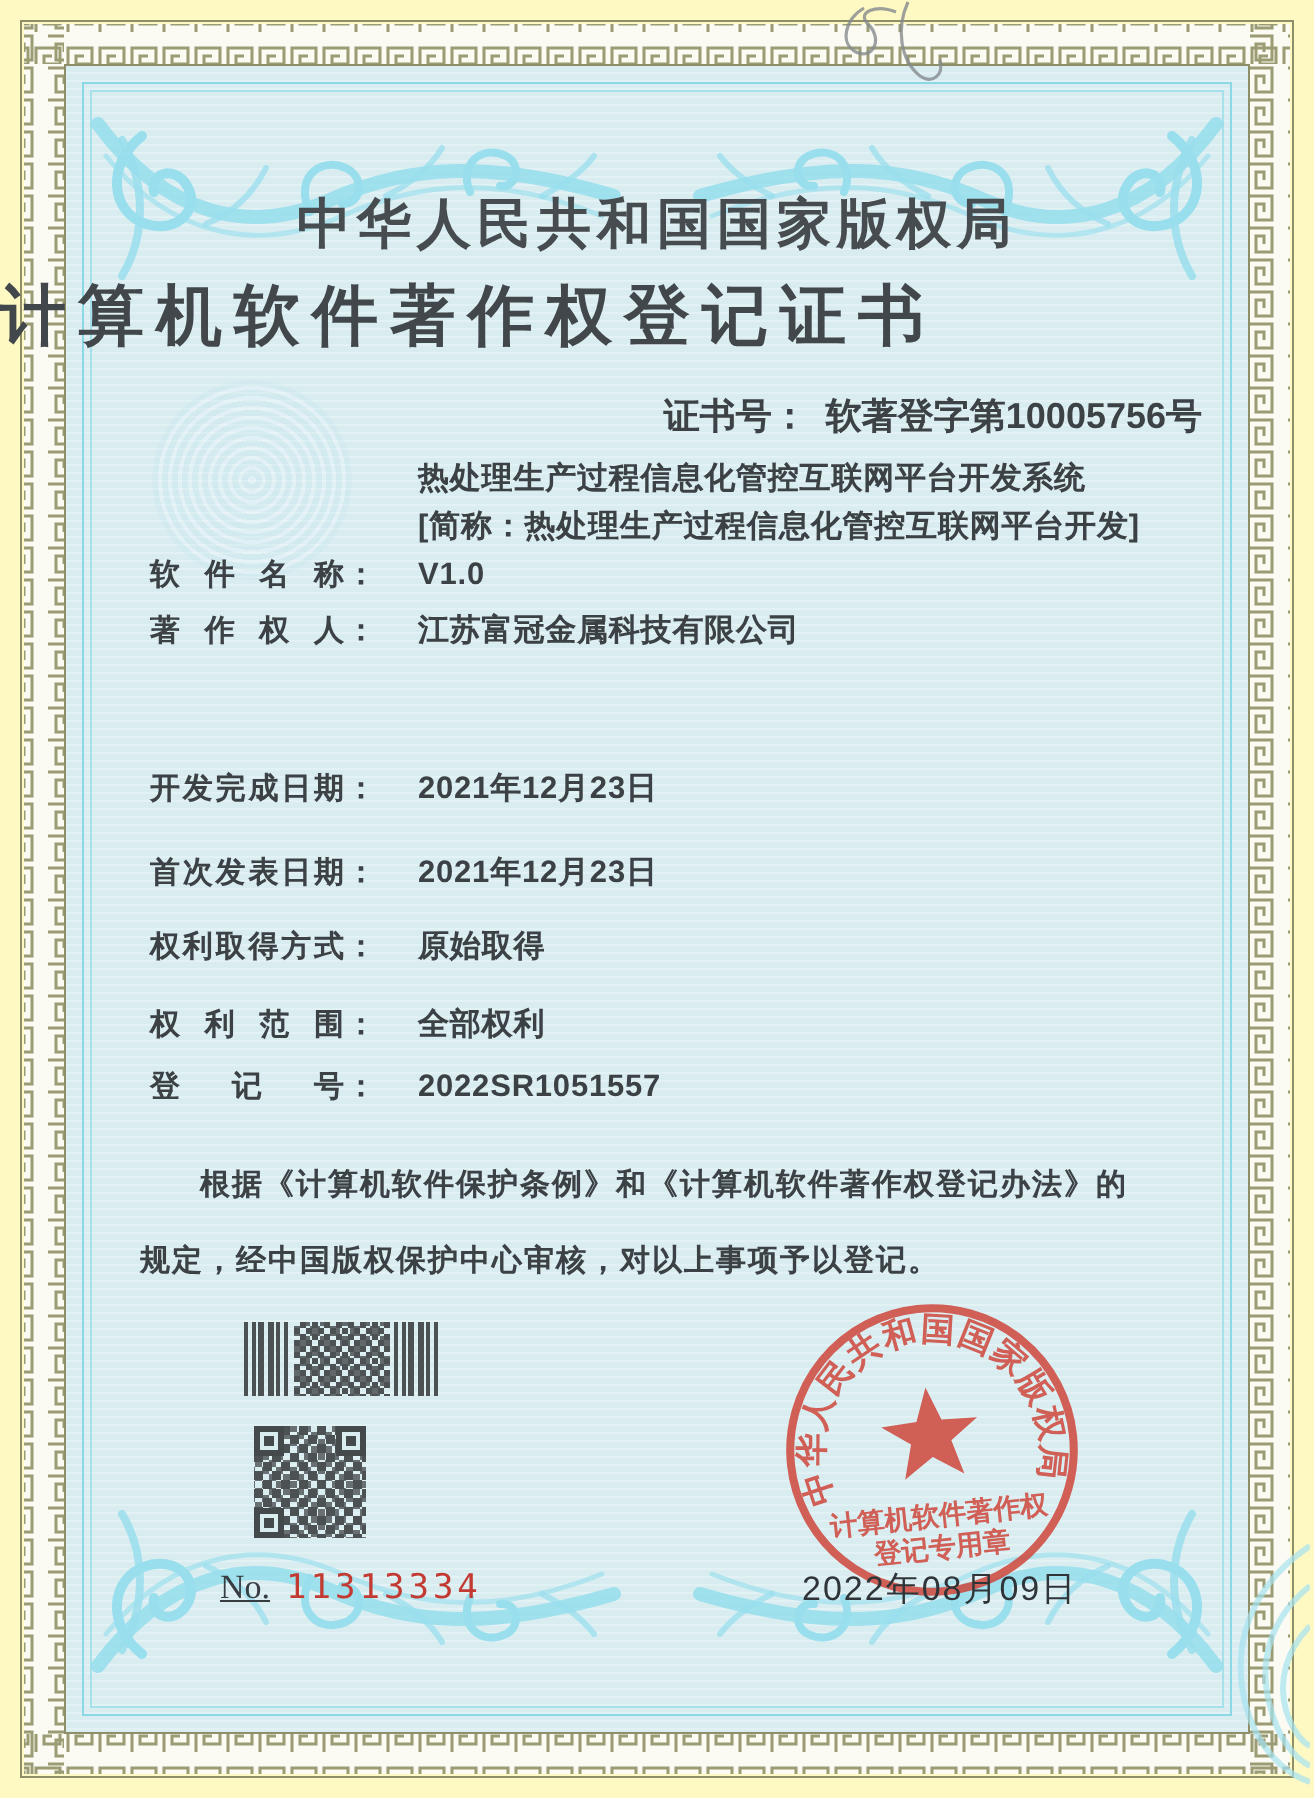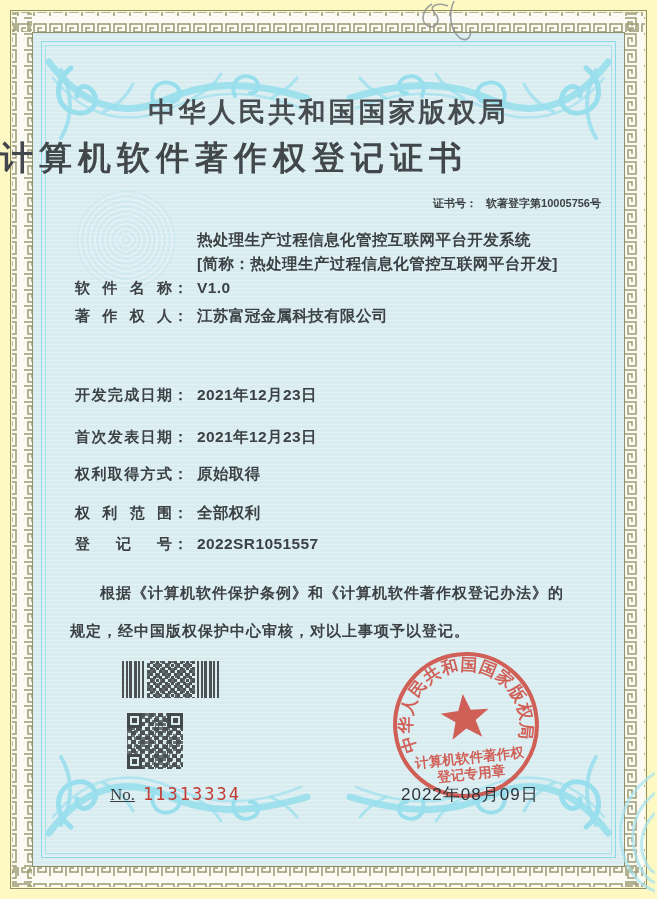--- a/index.html
+++ b/index.html
@@ -19,28 +19,28 @@
   .wave-br{position:absolute;right:2px;bottom:6px;opacity:.7;}
   
   .watermark{position:absolute;left:76px;top:190px;width:100px;height:100px;border-radius:50%;
      background:repeating-radial-gradient(circle at 50% 50%, rgba(255,255,255,.55) 0 2px, rgba(160,215,225,.35) 2px 5px);
      opacity:.35;}
   
   .h1{position:absolute;left:0;right:0;top:94px;text-align:center;font-size:27px;font-weight:700;
       letter-spacing:3px;color:#474c50;}
   .h2{position:absolute;left:0;right:0;top:136px;font-size:33px;font-weight:700;
       letter-spacing:6px;color:#42474b;}
-  .certno{position:absolute;right:56px;top:196px;font-size:11px;font-weight:700;color:#3d4246;}
+  .certno{position:absolute;right:56px;top:196px;font-size:18px;font-weight:700;color:#3d4246;}
   .certno .v{margin-left:9px;}
   
   .row{position:absolute;left:75px;display:flex;align-items:flex-end;color:#3c4145;
        font-size:15px;font-weight:700;line-height:24px;}
   .lbl{display:inline-block;width:97px;text-align:justify;text-align-last:justify;}
   .cln{margin-left:1px;}
-  .val{margin-left:9px;font-size:15.5px;letter-spacing:.4px;}
+  .val{margin-left:21px;font-size:15.5px;letter-spacing:.4px;}
   
   .stmt{position:absolute;left:70px;top:574px;width:526px;font-size:15px;font-weight:600;
         color:#3c4145;line-height:38px;letter-spacing:1px;}
   .stmt .l1{text-indent:2em;}
   
   .barcode{position:absolute;left:122px;top:661px;width:98px;height:37px;display:flex;}
   .bc-side{width:23px;height:100%;
      background:repeating-linear-gradient(90deg,#4c5154 0 2px,transparent 2px 4px),
                 repeating-linear-gradient(90deg,#4c5154 0 1px,transparent 1px 7px);}
   .bc-mid{flex:1;height:100%;margin:0 2px;

